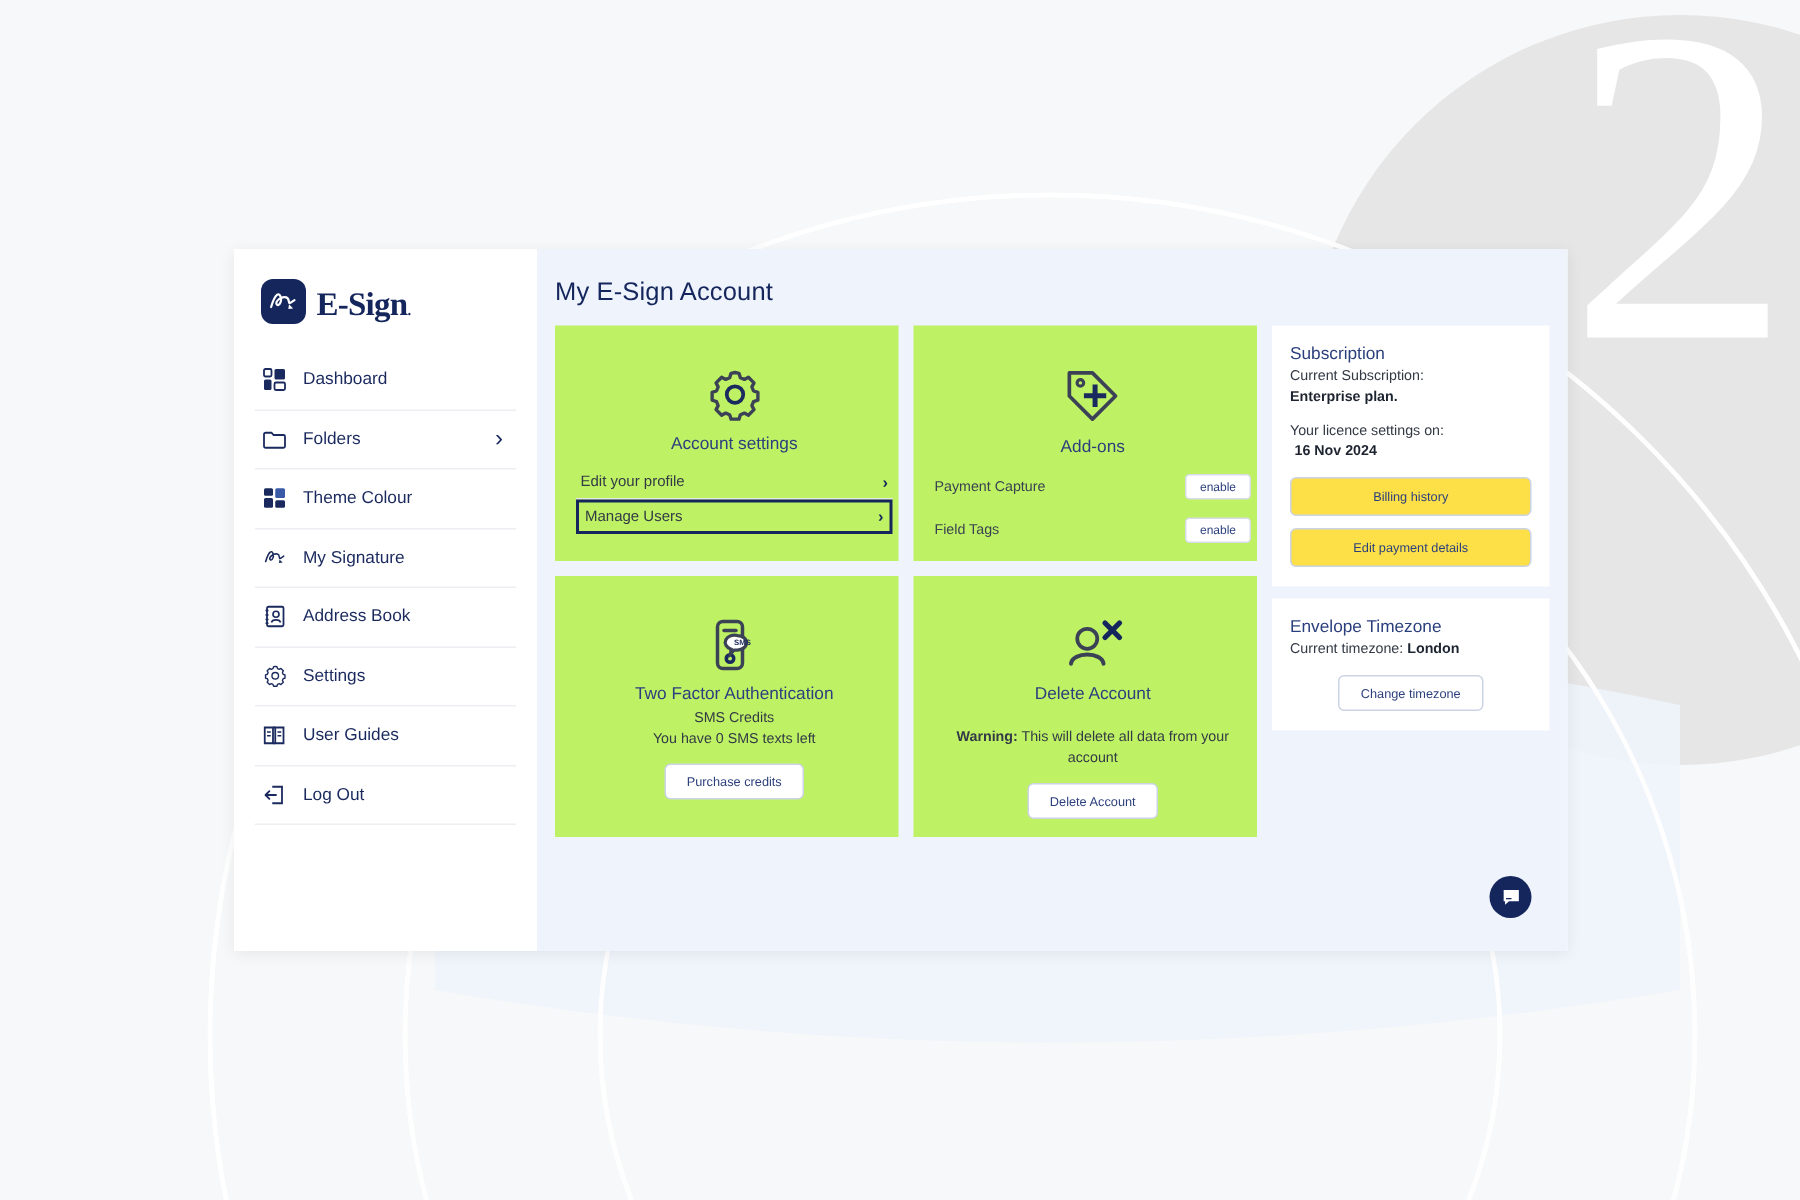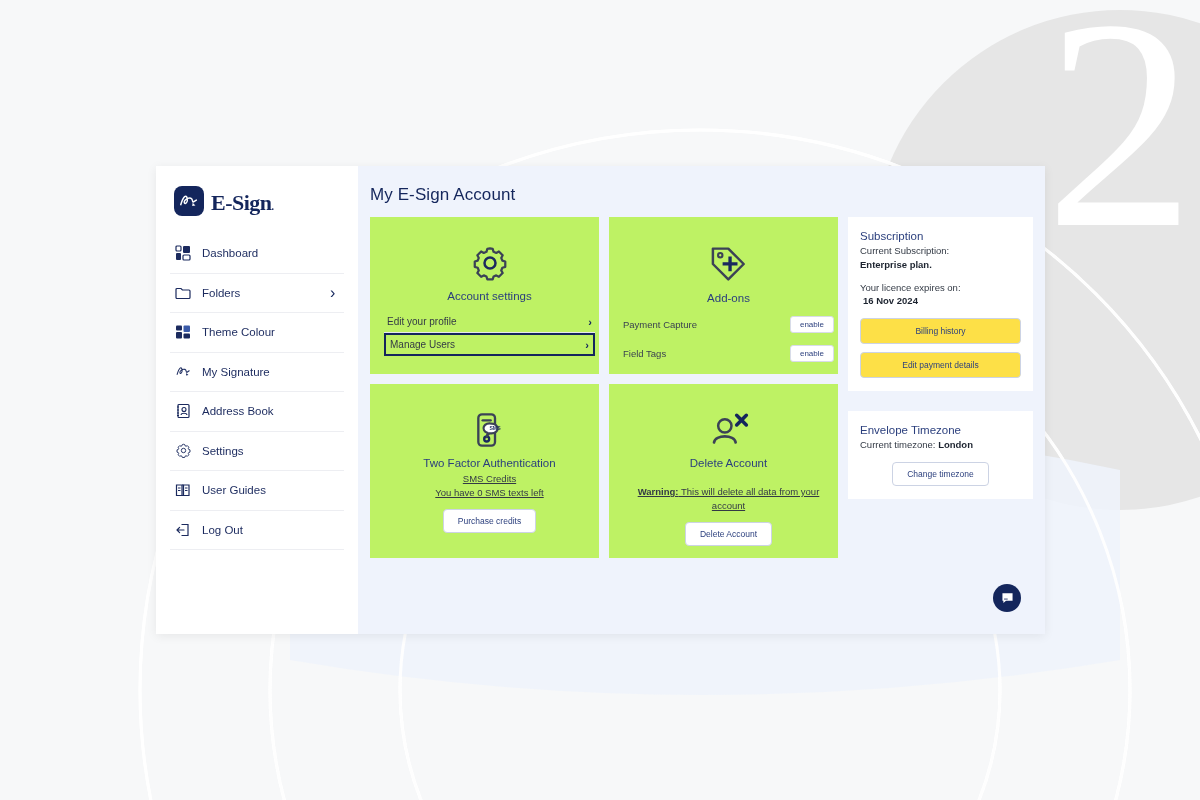--- a/index.html
+++ b/index.html
@@ -60,21 +60,21 @@
   
   #main {
     flex: 1; background: #eff3fc;
     padding: 14px 12px 0 12px;
     position: relative;
   }
   #page-title { font-size: 17px; color: #14265c; font-weight: 400; margin: 5px 0 12px 0; letter-spacing: 0.1px; }
 
   #content-grid { display: flex; gap: 10px; align-items: flex-start; }
   #cards-col { display: grid; grid-template-columns: 1fr 1fr; gap: 10px; flex: 0 0 468px; }
-  #side-col { flex: 1; display: flex; flex-direction: column; gap: 20px; }
+  #side-col { flex: 1; display: flex; flex-direction: column; gap: 8px; }
 
   .card {
     background: #bef264;
     padding: 10px 4px 12px 14px;
     min-height: 145px;
     display: flex; flex-direction: column;
   }
   .card-ico { display: flex; justify-content: center; padding-top: 16px; }
   .card-title { text-align: center; font-size: 11.5px; color: #2b3f7d; margin-top: 7px; }
 
@@ -98,21 +98,21 @@
     font-size: 9.5px; color: #3a4250;
     margin-top: 12px;
   }
   .btn-enable {
     font-size: 8px; color: #2b3f7d;
     border: 1px solid #d8dce8; background: #fff;
     border-radius: 3px; padding: 3px 9px;
     cursor: pointer; font-family: inherit;
   }
   .center-txt { text-align: center; }
-  .small { font-size: 9.5px; color: #333a45; text-decoration: underline; }
+  .small { font-size: 9.5px; color: #333a45; }
   .btn-outline {
     font-size: 8.5px; color: #2b3f7d; background: #fff;
     border: 1px solid #ccd3e4; border-radius: 4px;
     padding: 6px 14px; cursor: pointer; font-family: inherit;
   }
 
   .panel { background: #fff; padding: 13px 12px 13px 12px; }
   .panel-title { font-size: 11.5px; color: #2b3f7d; margin-bottom: 2px; }
   .panel-txt { font-size: 9.5px; color: #333a45; line-height: 1.45; }
   .panel-txt b { color: #1d2430; }
@@ -345,21 +345,21 @@
           </div>
         </section>
       </div>
 
       <div id="side-col">
 
         <section class="panel">
           <div class="panel-title">Subscription</div>
           <div class="panel-txt">Current Subscription:</div>
           <div class="panel-txt" style="font-weight:bold;color:#1d2430">Enterprise plan.</div>
-          <div class="panel-txt" style="margin-top:9px">Your licence expires on:</div>
+          <div class="panel-txt" style="margin-top:9px">Your licence settings on:</div>
           <div class="panel-txt" style="font-weight:bold;color:#1d2430;padding-left:3px">16 Nov 2024</div>
           <div style="margin-top:10px">
             <button class="panel-btn">Billing history</button>
             <button class="panel-btn">Edit payment details</button>
           </div>
         </section>
 
         <section class="panel">
           <div class="panel-title">Envelope Timezone</div>
           <div class="panel-txt">

